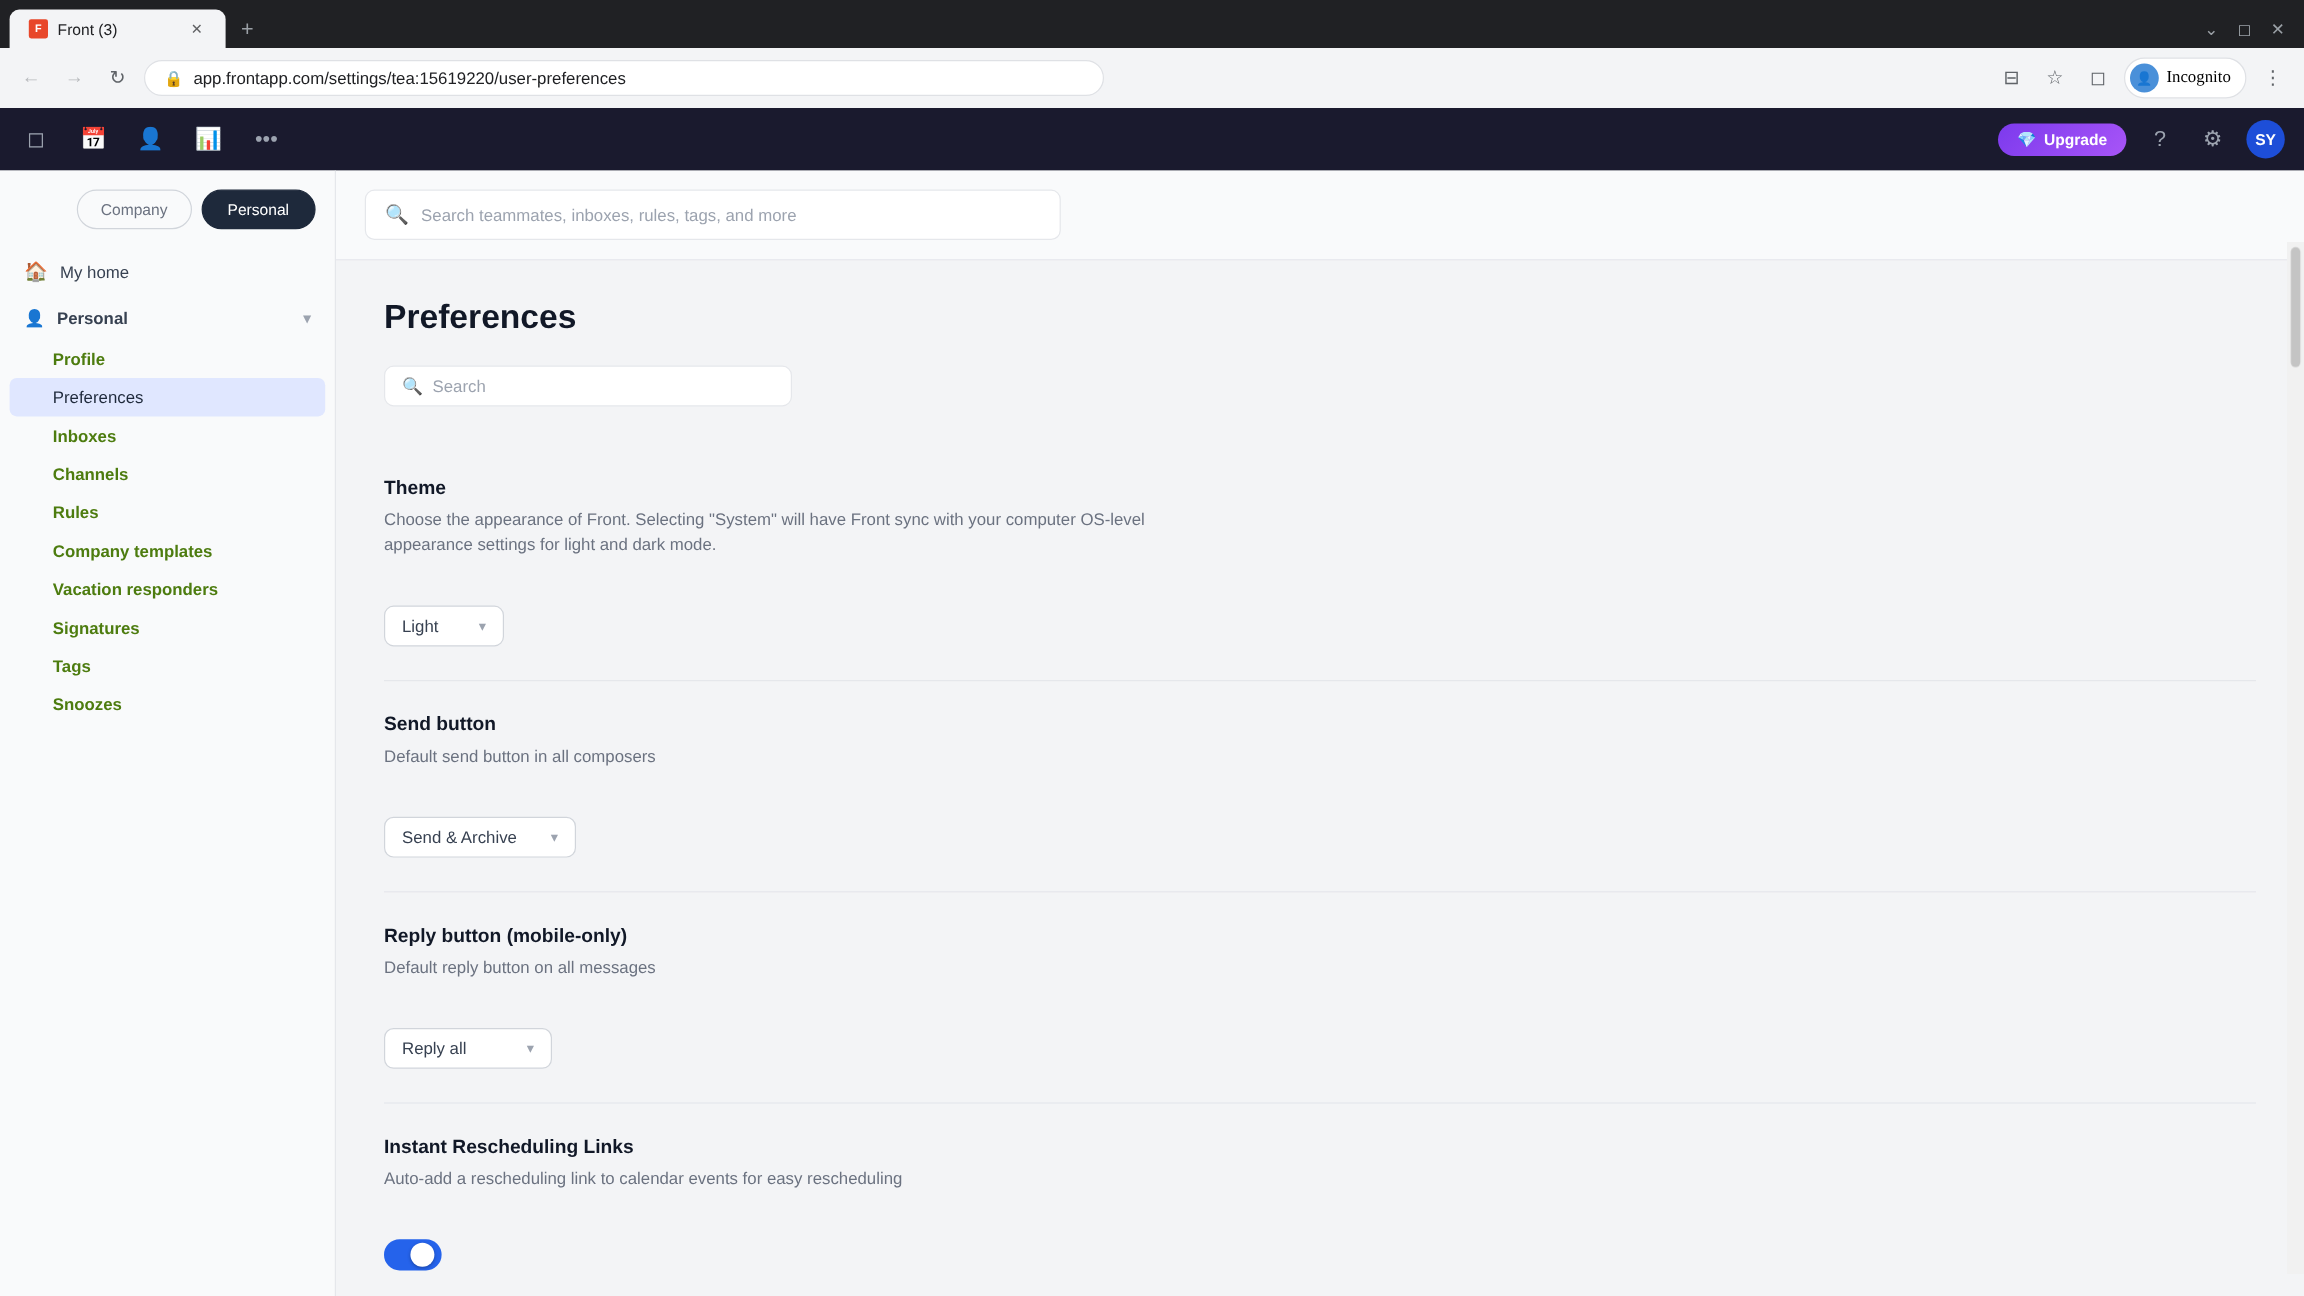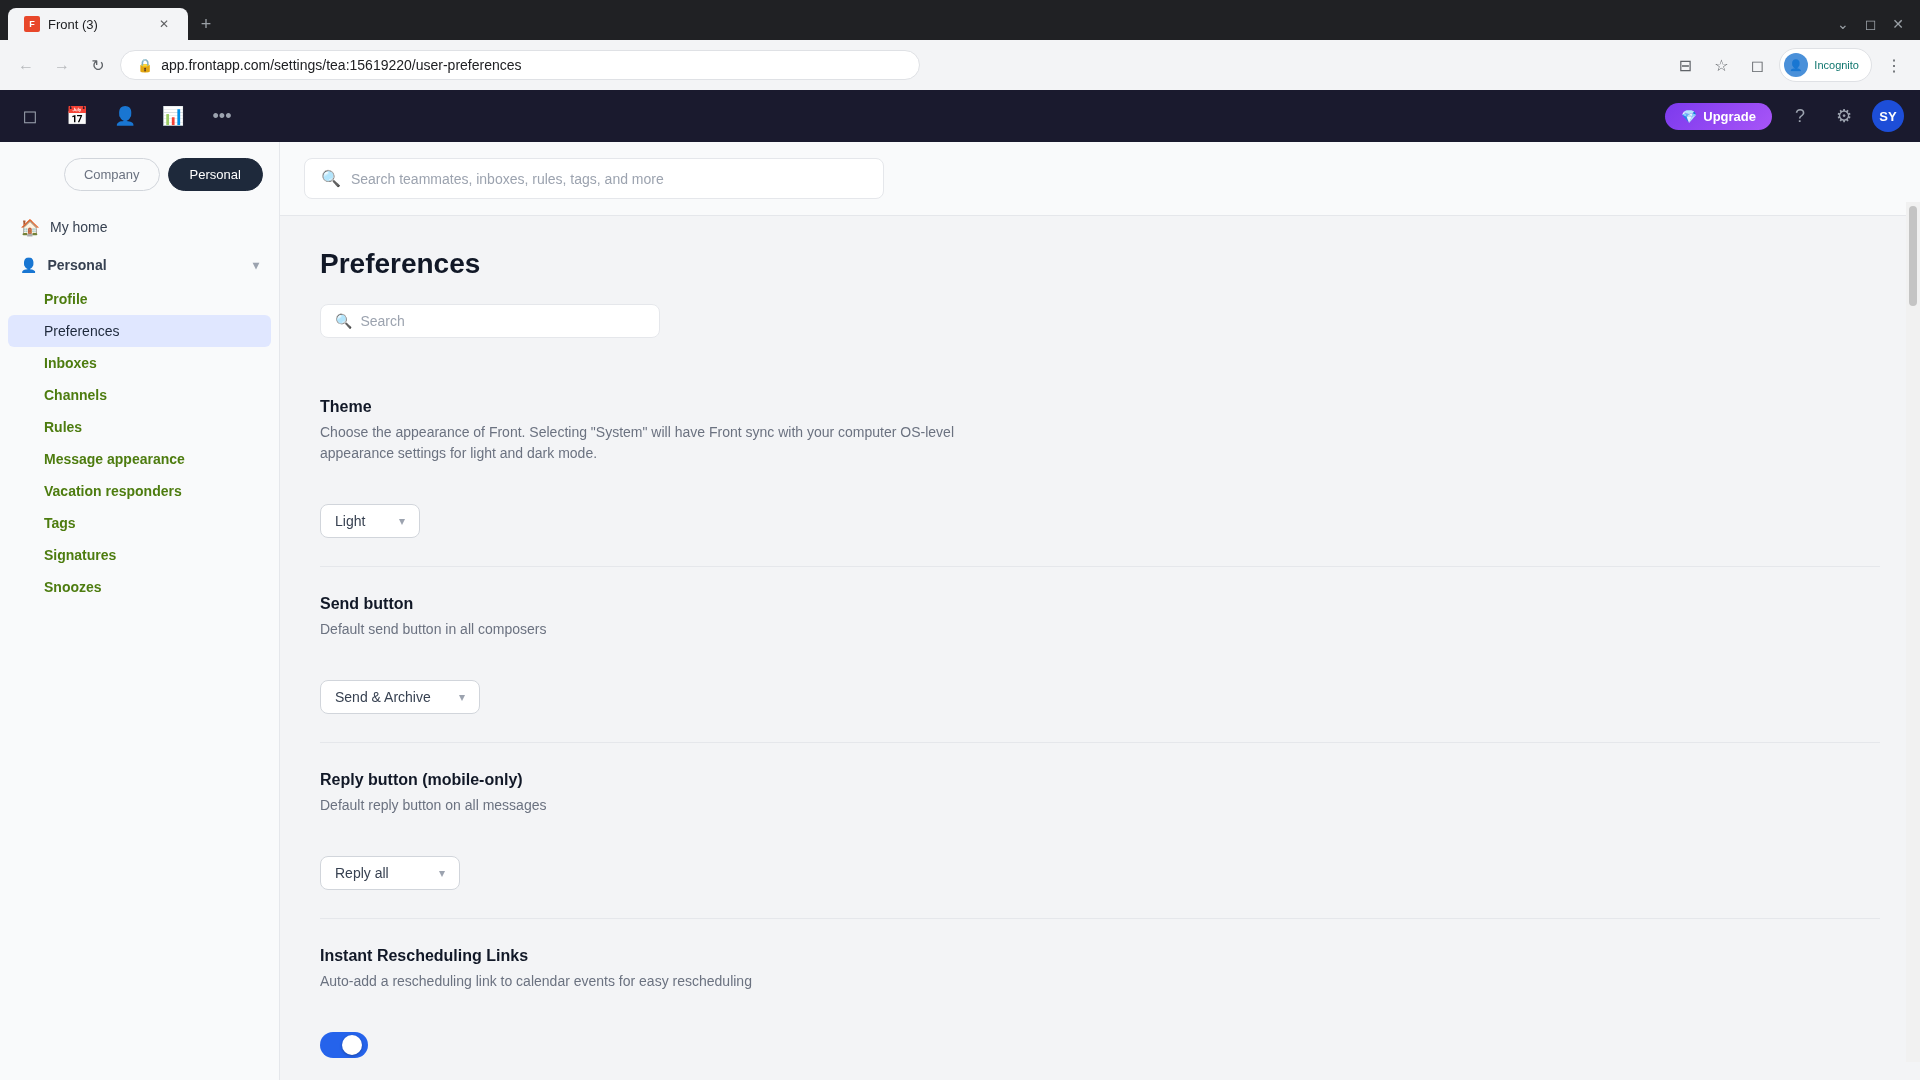--- a/index.html
+++ b/index.html
@@ -116,21 +116,21 @@
     <div class="address-bar">
       <span class="lock-icon">🔒</span>
       <span class="address-text">app.frontapp.com/settings/tea:15619220/user-preferences</span>
     </div>
     <div class="omnibox-actions">
       <div class="omnibox-icon">⊟</div>
       <div class="omnibox-icon">☆</div>
       <div class="omnibox-icon">◻</div>
       <div class="profile-chip">
         <div class="profile-avatar-small">👤</div>
-        <span style="font-size:11px;color:#0f766e;">Incognito</span>
+        <span style="font-size:14px;color:#000000;font-family:Liberation Serif, serif;">Incognito</span>
       </div>
       <div class="omnibox-icon">⋮</div>
     </div>
   </div>
 </div>
 
 <div class="app">
 
   <div class="app-toolbar">
     <div class="app-icons">
@@ -170,24 +170,24 @@
           <span class="item-icon">👤</span>
           <span>Personal</span>
           <span class="chevron">▾</span>
         </div>
 
         <div class="sidebar-sub-item">Profile</div>
         <div class="sidebar-sub-item active">Preferences</div>
         <div class="sidebar-sub-item">Inboxes</div>
         <div class="sidebar-sub-item">Channels</div>
         <div class="sidebar-sub-item">Rules</div>
-        <div class="sidebar-sub-item">Message appearance</div>
+        <div class="sidebar-sub-item">Company templates</div>
         <div class="sidebar-sub-item">Vacation responders</div>
+        <div class="sidebar-sub-item">Signatures</div>
         <div class="sidebar-sub-item">Tags</div>
-        <div class="sidebar-sub-item">Signatures</div>
         <div class="sidebar-sub-item">Snoozes</div>
       </div>
     </div>
 
     <div class="main-content">
 
       <div class="search-bar-container">
         <div class="search-bar">
           <span style="color:#9ca3af;font-size:16px;">🔍</span>
           <input type="text" placeholder="Search teammates, inboxes, rules, tags, and more" style="">

